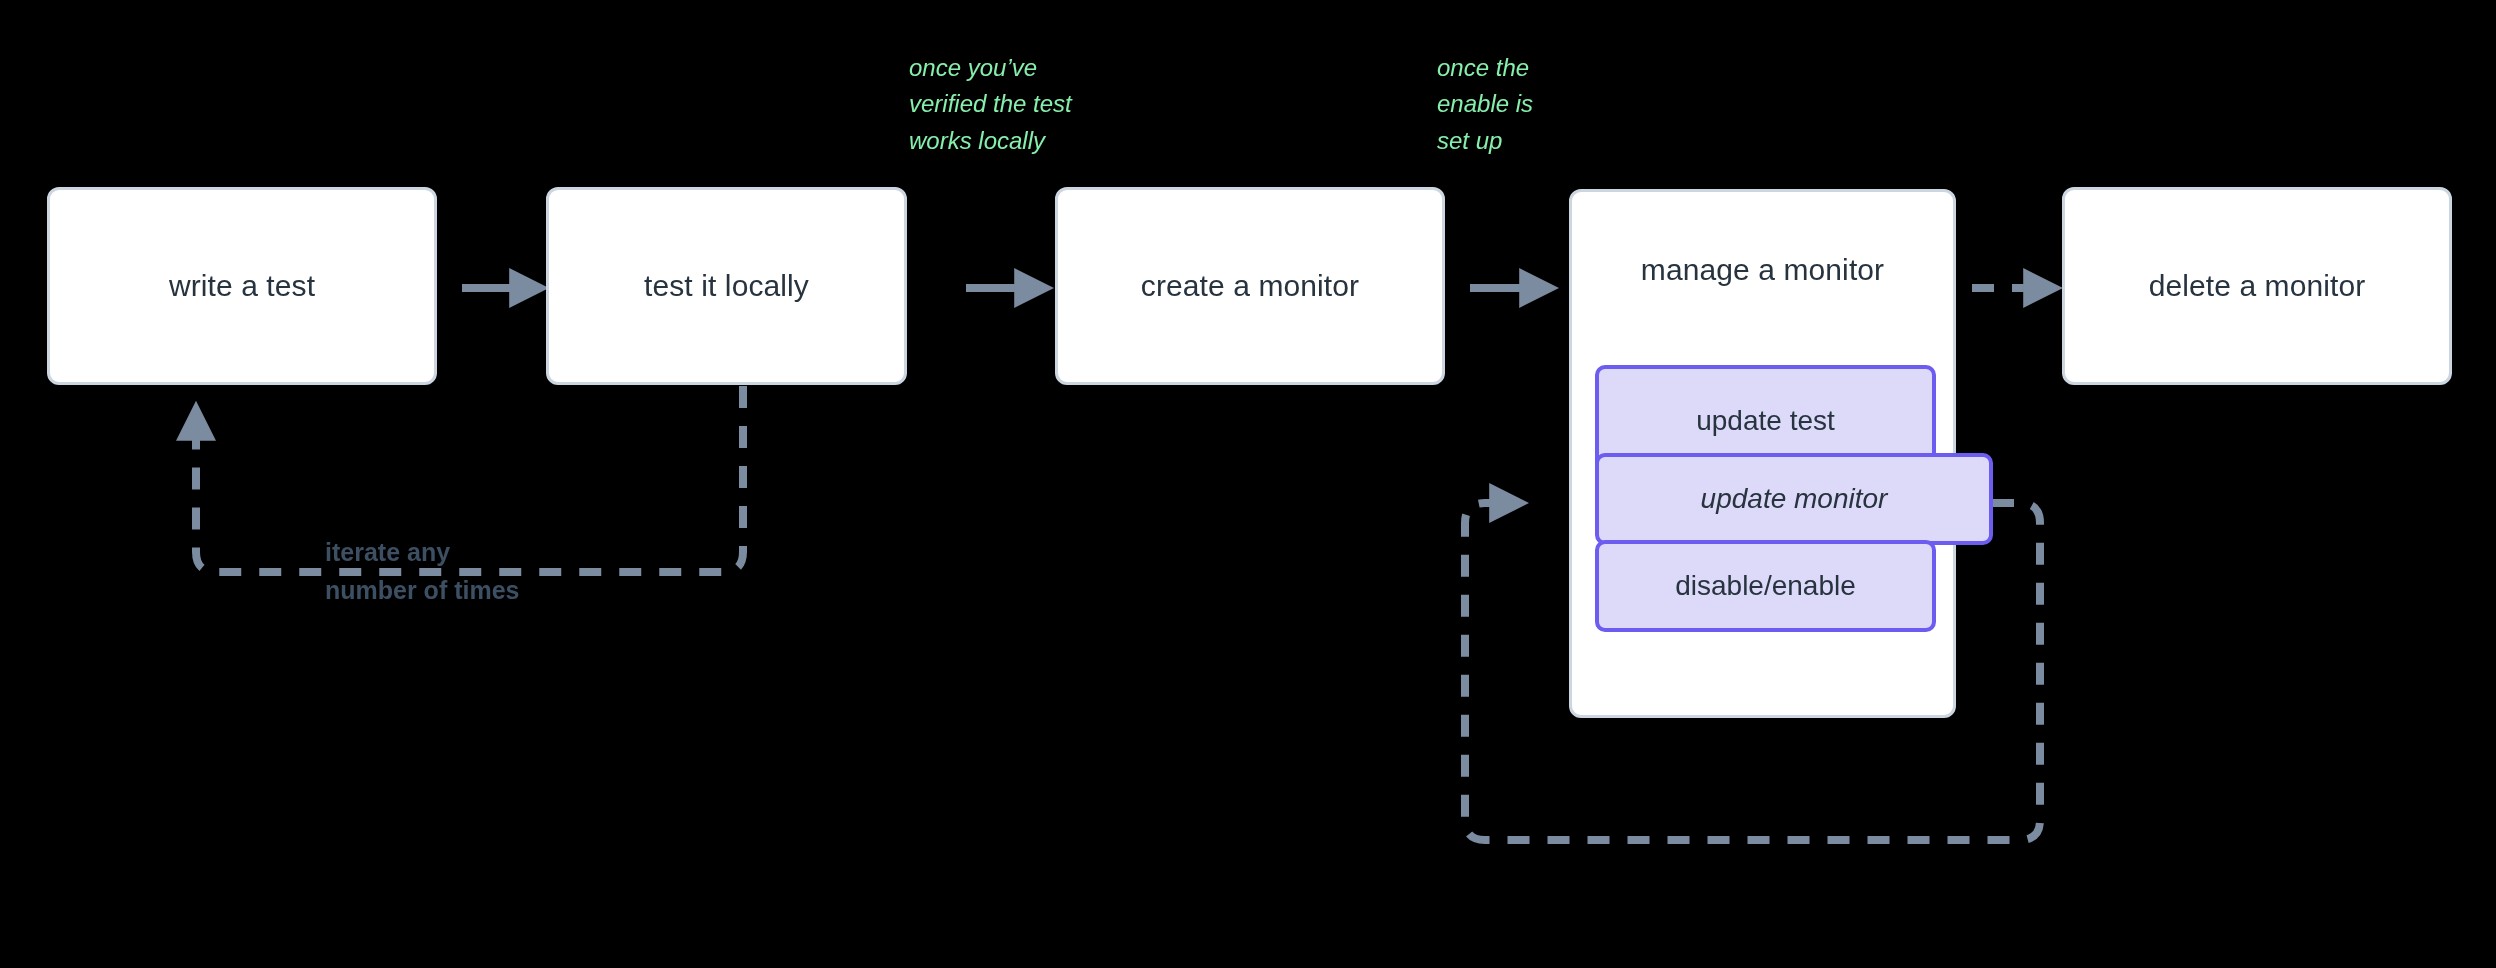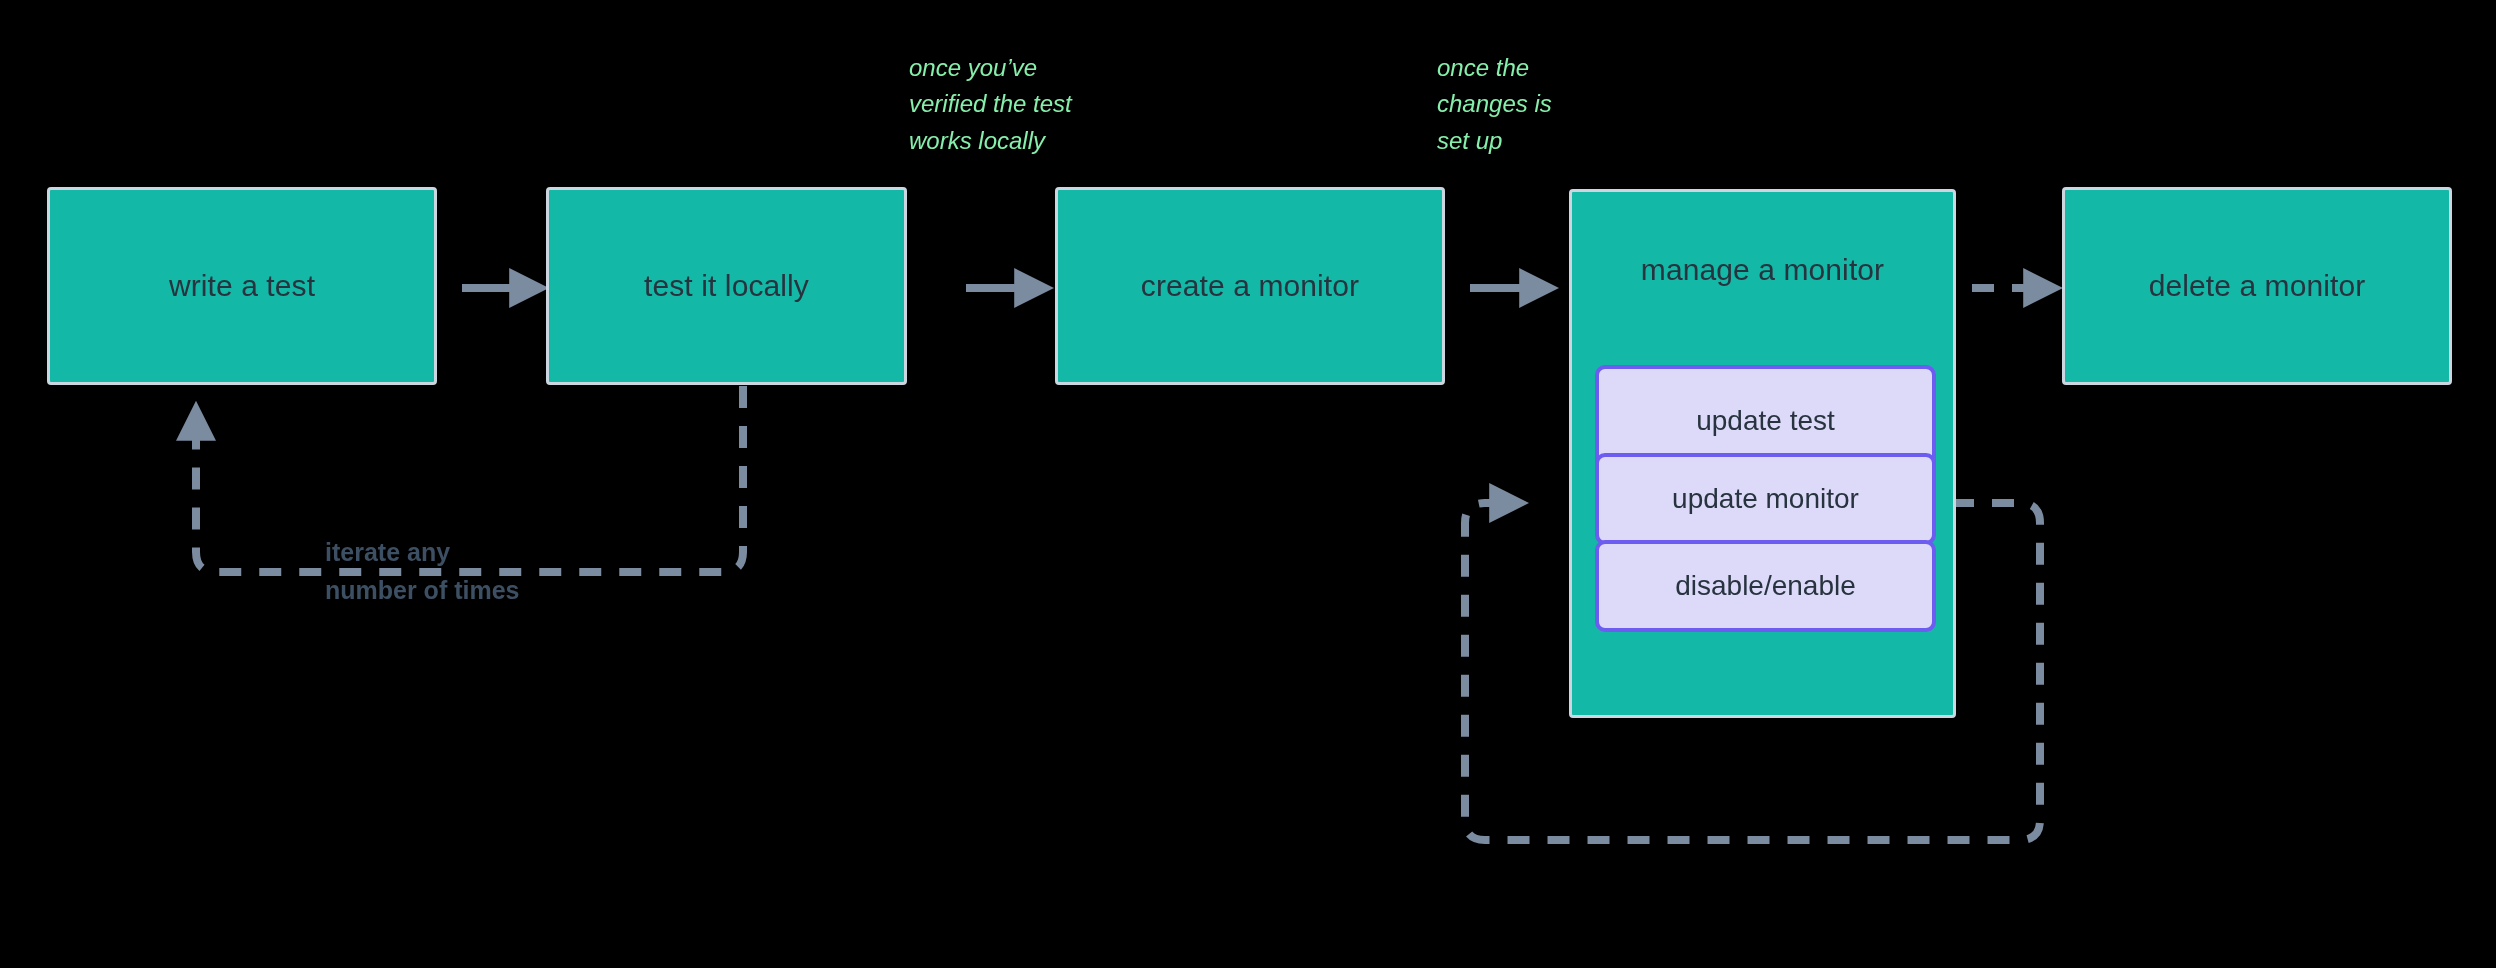--- a/index.html
+++ b/index.html
@@ -14,23 +14,23 @@
     height: 968px;
     background: #000000;
     overflow: hidden;
     font-family: "Liberation Sans", "DejaVu Sans", sans-serif;
   }
 
   
   .node {
     position: absolute;
     box-sizing: border-box;
-    background: #14b8a6;
+    background: #ffffff;
     border: 3px solid #ccd6e0;
-    border-radius: 4px;
+    border-radius: 12px;
     display: flex;
     flex-direction: column;
     align-items: center;
   }
   .node-label {
     color: #27333f;
     font-size: 30px;
     line-height: 1.2;
     white-space: nowrap;
     letter-spacing: .1px;
@@ -128,38 +128,38 @@
     <span class="node-label">create a monitor</span>
   </div>
 
   <div class="node container" style="left:1560px; top:189px; width:387px; height:529px;">
     <span class="node-label">manage a monitor</span>
 
     <div class="subnode" style="left:23px; top:173px; width:341px; height:112px;">
       <span class="subnode-label">update test</span>
     </div>
 
-    <div class="subnode" style="left:23px; top:261px; width:341px; height:92px;">
+    <div class="subnode" style="left:23px; top:261px; width:398px; height:92px;font-style:italic;">
       <span class="subnode-label">update monitor</span>
     </div>
 
     <div class="subnode" style="left:23px; top:348px; width:341px; height:92px;">
       <span class="subnode-label">disable/enable</span>
     </div>
   </div>
 
   <div class="node simple" style="left:2062px; top:187px; width:390px; height:198px;">
     <span class="node-label">delete a monitor</span>
   </div>
 
   <div class="note" style="left:909px; top:50px; width:300px;">once you’ve
 verified the test
 works locally</div>
 
   <div class="note" style="left:1437px; top:50px; width:260px;">once the
-changes is
+enable is
 set up</div>
 
   <div class="edge-label" style="left:325px; top:533px; width:290px;">iterate any
 number of times</div>
 
 
 </div>
 
 </body></html>

